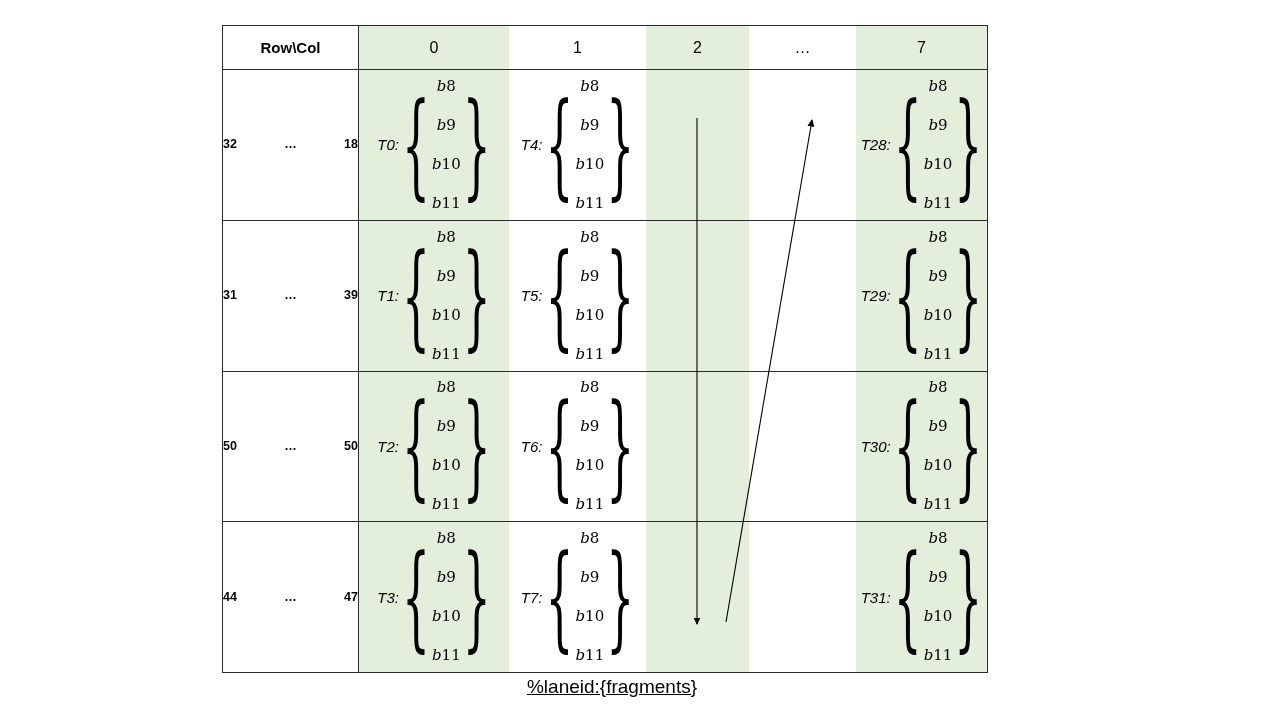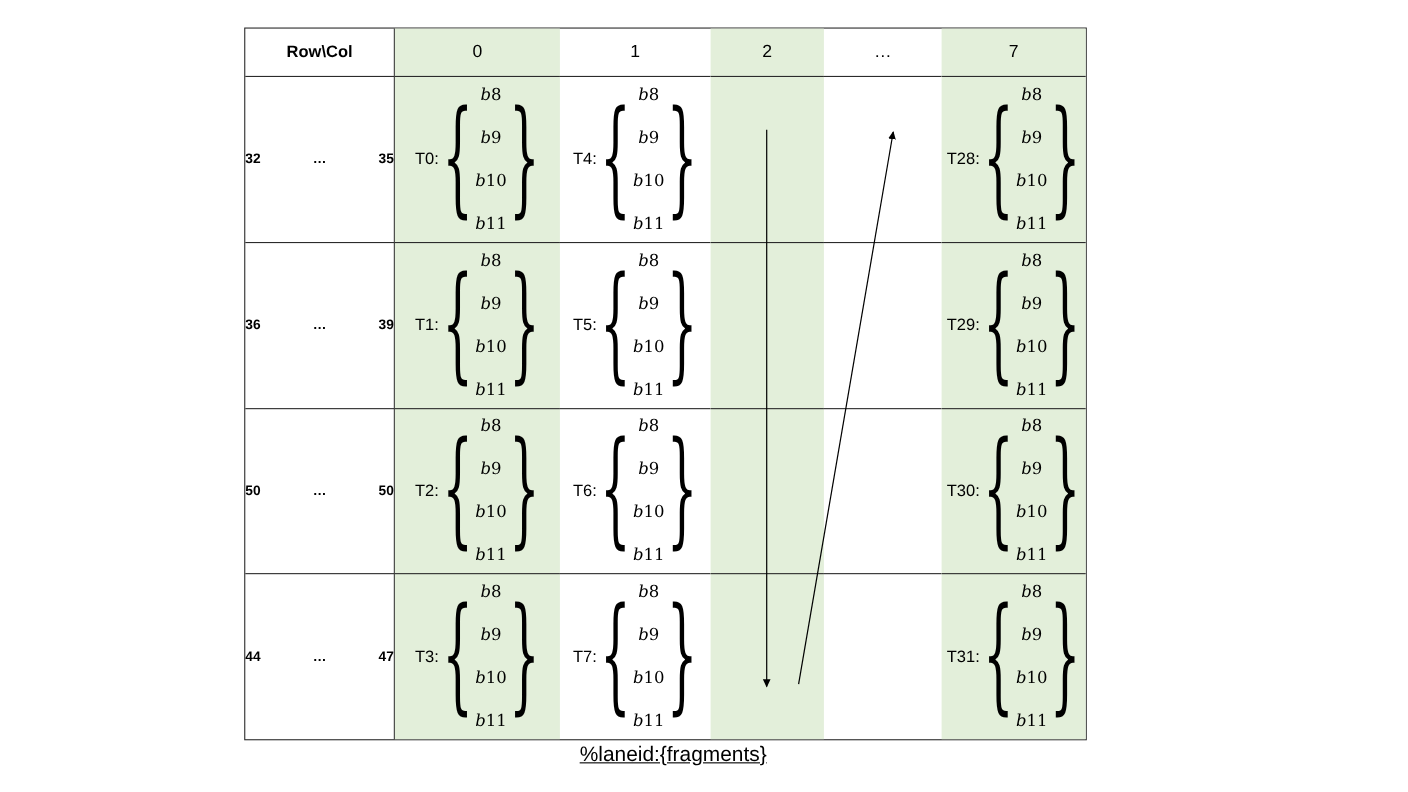--- a/index.html
+++ b/index.html
@@ -64,20 +64,21 @@
     font-weight: 700;
     font-size: 12.5px;
   }
 
   .data-cell { font-size: 15px; }
 
   .thread {
     margin-right: 3px;
     font-size: 15px;
     white-space: nowrap;
+    font-style: italic;
   }
 
   .brace {
     display: inline-block;
     font-family: "DejaVu Serif", serif;
     font-size: 44px;
     line-height: 44px;
     font-weight: 400;
     transform: scaleY(2.6);
     transform-origin: center;
@@ -131,21 +132,21 @@
         <div class="cell header-cell">1</div>
         <div class="cell header-cell hl">2</div>
         <div class="cell header-cell">…</div>
         <div class="cell header-cell hl">7</div>
       </div>
 
   <div class="row body-row">
         <div class="cell label-cell">
           <span>32</span>
           <span>…</span>
-          <span>35</span>
+          <span>18</span>
         </div>
         <div class="cell data-cell hl">
           <span class="thread">T0:</span>
           <span class="brace">{</span>
           <span class="frag-list">
             <span class="frag"><span class="var">b</span><span class="idx">8</span></span>
             <span class="frag"><span class="var">b</span><span class="idx">9</span></span>
             <span class="frag"><span class="var">b</span><span class="idx">10</span></span>
             <span class="frag"><span class="var">b</span><span class="idx">11</span></span>
           </span>
@@ -171,21 +172,21 @@
             <span class="frag"><span class="var">b</span><span class="idx">8</span></span>
             <span class="frag"><span class="var">b</span><span class="idx">9</span></span>
             <span class="frag"><span class="var">b</span><span class="idx">10</span></span>
             <span class="frag"><span class="var">b</span><span class="idx">11</span></span>
           </span>
           <span class="brace">}</span>
         </div>
       </div>
       <div class="row body-row">
         <div class="cell label-cell">
-          <span>36</span>
+          <span>31</span>
           <span>…</span>
           <span>39</span>
         </div>
         <div class="cell data-cell hl">
           <span class="thread">T1:</span>
           <span class="brace">{</span>
           <span class="frag-list">
             <span class="frag"><span class="var">b</span><span class="idx">8</span></span>
             <span class="frag"><span class="var">b</span><span class="idx">9</span></span>
             <span class="frag"><span class="var">b</span><span class="idx">10</span></span>

